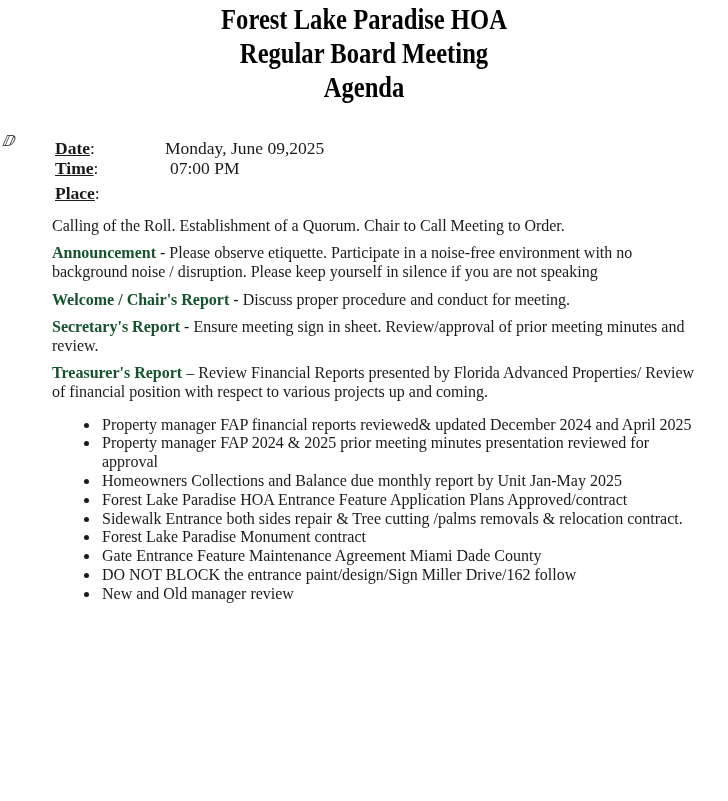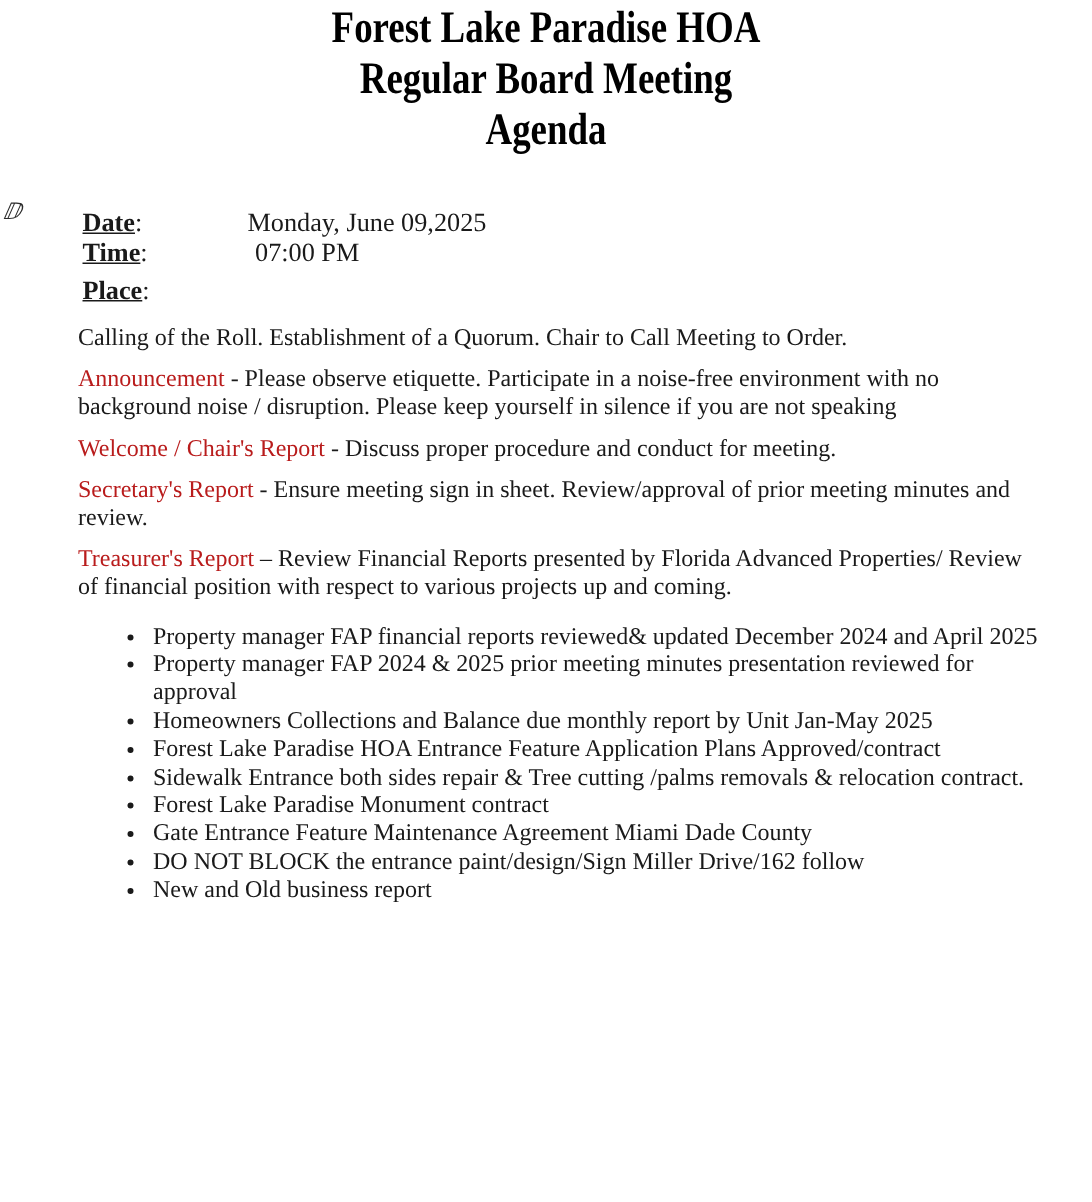--- a/index.html
+++ b/index.html
@@ -43,21 +43,21 @@
   .detail-row.place-row { margin-top: 5px; line-height: 21px; gap: 20px; }
   .detail-label { width: 110px; flex: 0 0 110px; }
   .u { text-decoration: underline; font-weight: bold; }
   .place-row .detail-label .u { font-weight: 700; }
   .detail-value.time-val { padding-left: 5px; }
   .detail-value.bold-val { font-weight: 700; }
 
   
   .content { margin: 12px 30px 0 52px; font-size: 16px; line-height: 19.2px; }
   .content p { margin: 0 0 8px 0; }
-  .content b { font-weight: 400; color: #b91c1c; margin-top: 47px; }
+  .content b { font-weight: 700; color: #14532d; margin-top: 47px; }
 
   
   ul.agenda-list {
     margin: 14px 0 0 0;
     padding: 0 0 0 100px;
     width: 597px;
     box-sizing: content-box;
     font-size: 16px;
     line-height: 18.8px;
     list-style: disc outside;
@@ -113,21 +113,21 @@
 
   <ul class="agenda-list">
     <li>Property manager FAP financial reports reviewed&amp; updated December 2024 and April 2025</li>
     <li>Property manager FAP 2024 &amp; 2025 prior meeting minutes presentation reviewed for approval</li>
     <li>Homeowners Collections and Balance due monthly report by Unit Jan-May 2025</li>
     <li>Forest Lake Paradise HOA Entrance Feature Application Plans Approved/contract</li>
     <li>Sidewalk Entrance both sides repair &amp; Tree cutting /palms removals &amp; relocation contract.</li>
     <li>Forest Lake Paradise Monument contract</li>
     <li>Gate Entrance Feature Maintenance Agreement Miami Dade County</li>
     <li>DO NOT BLOCK the entrance paint/design/Sign Miller Drive/162 follow</li>
-    <li>New and Old business report</li>
+    <li>New and Old manager review</li>
   </ul>
 
   <div class="closing">
     <p class="motion">Motion to Adjourn</p>
   </div>
 
   <div class="footer">
     <div>Board of Directors</div>
     <div>Forest Lake Paradise HOA</div>
   </div>

